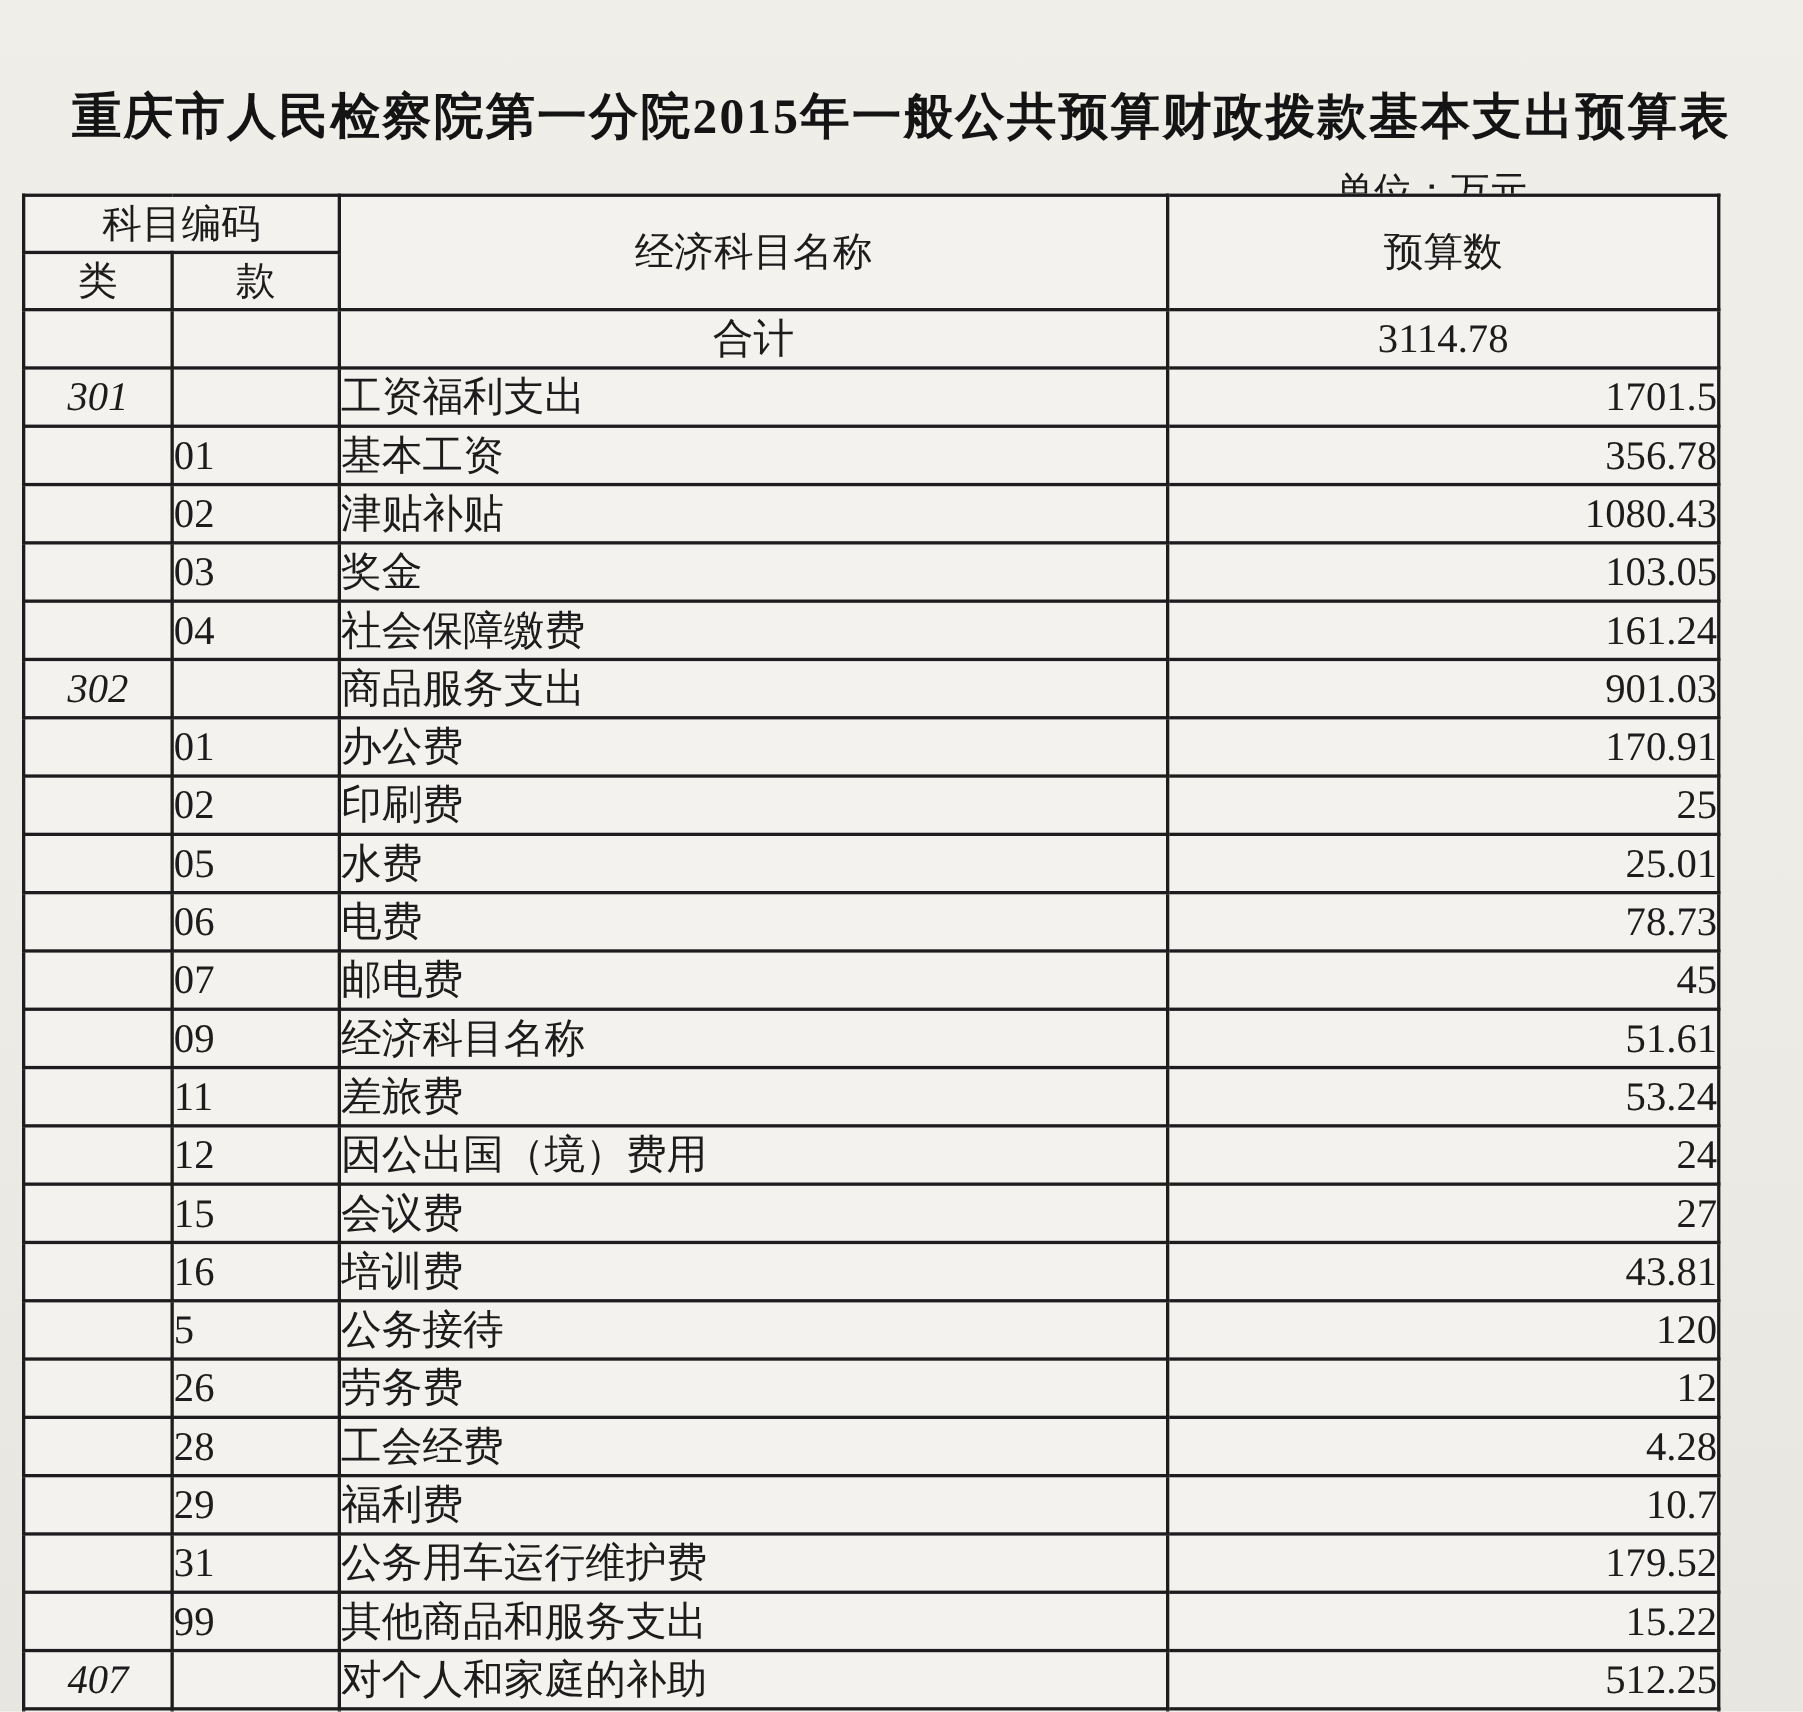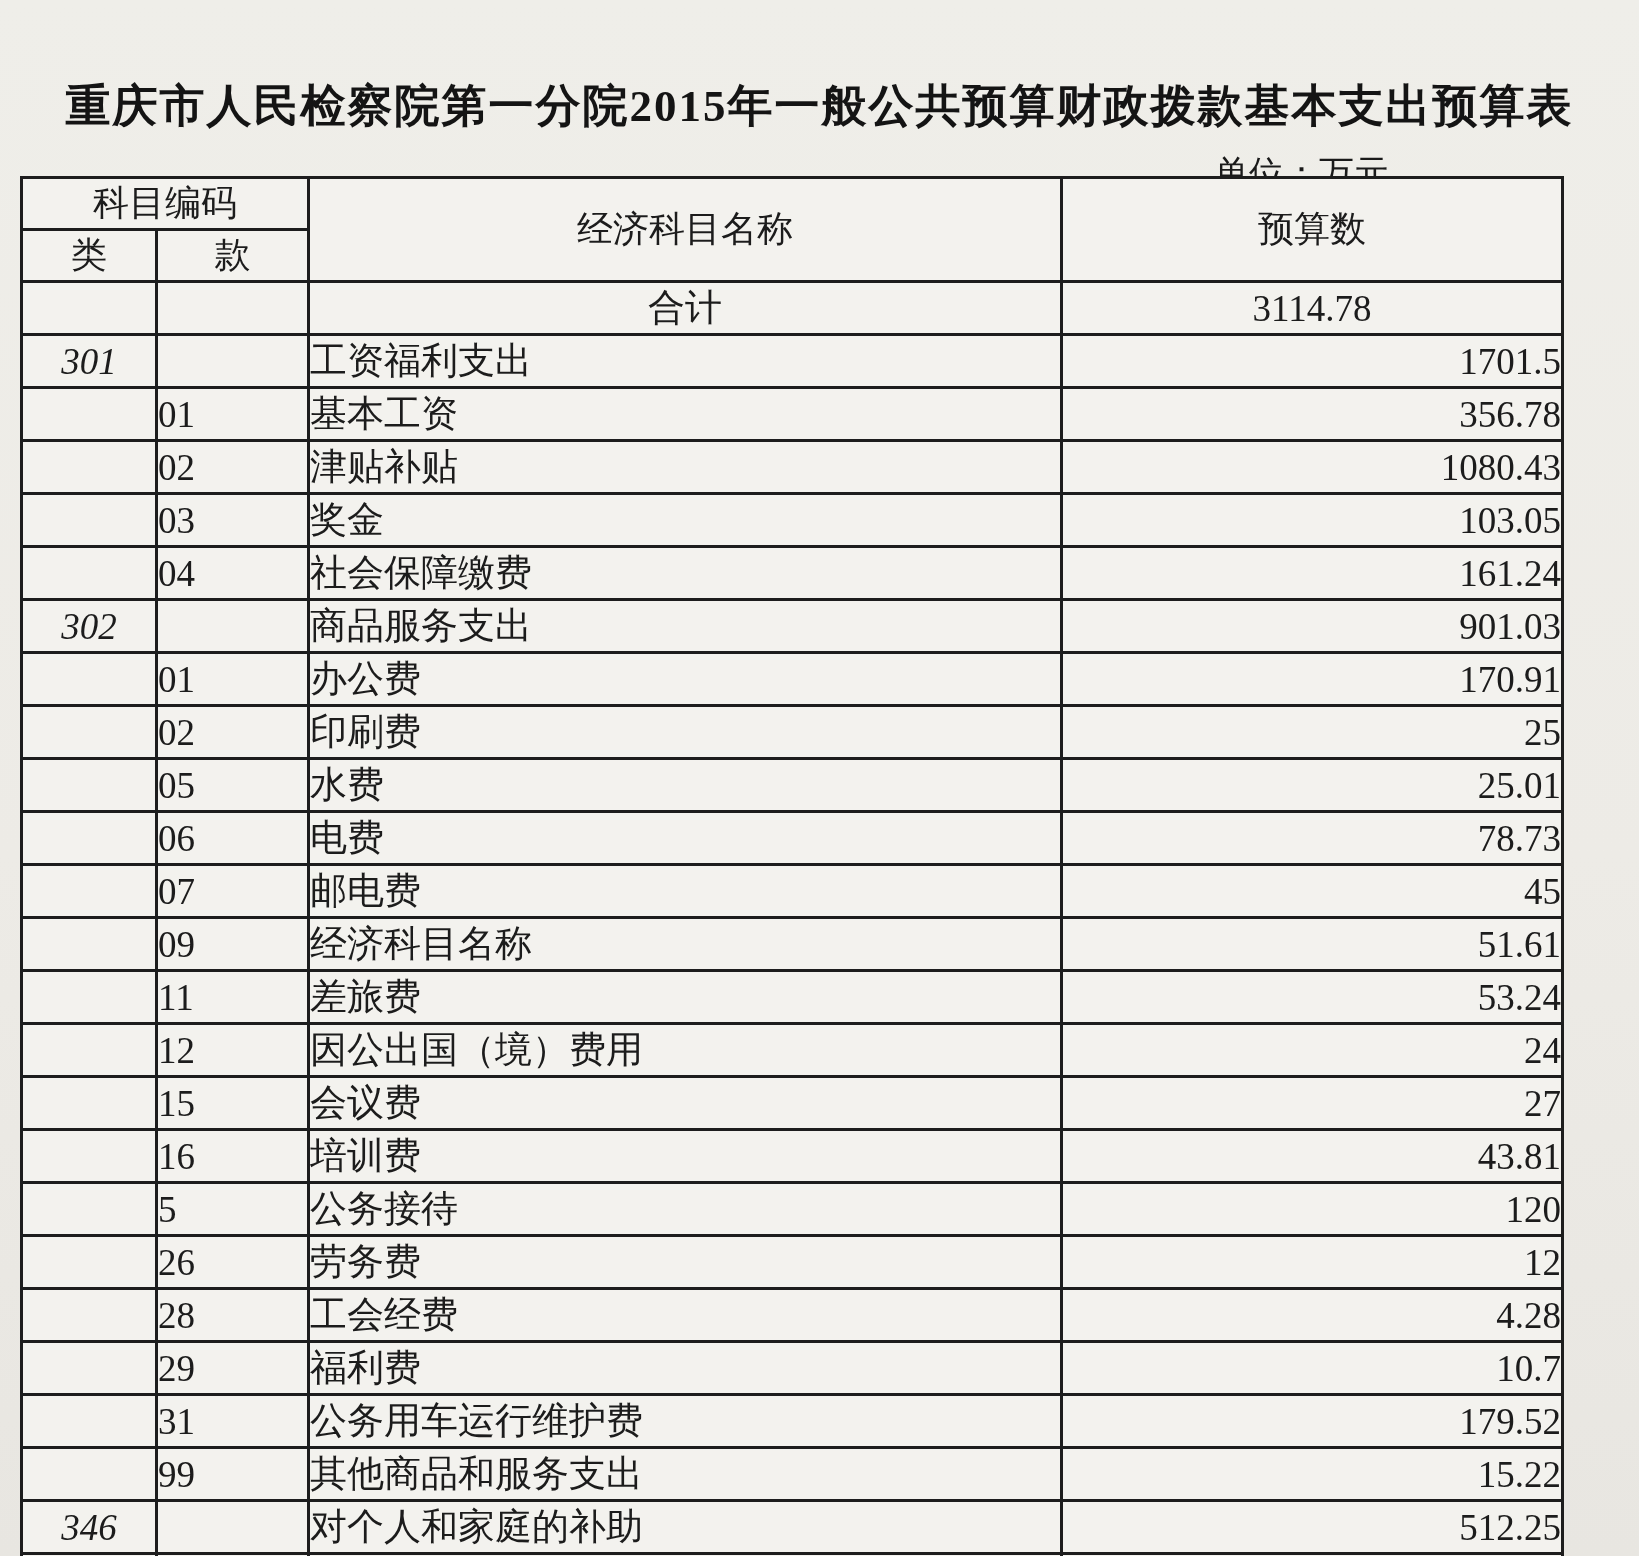--- a/index.html
+++ b/index.html
@@ -245,21 +245,21 @@
   </tr>
 
   <tr>
     <td class="c-cat"></td>
     <td class="c-item">99</td>
     <td class="c-name">其他商品和服务支出</td>
     <td class="c-val">15.22</td>
   </tr>
 
   <tr>
-    <td class="c-cat">346</td>
+    <td class="c-cat">407</td>
     <td class="c-item"></td>
     <td class="c-name">对个人和家庭的补助</td>
     <td class="c-val">512.25</td>
   </tr>
 
   <tr>
     <td class="c-cat"></td>
     <td class="c-item">02</td>
     <td class="c-name">退休费</td>
     <td class="c-val">326.27</td>

